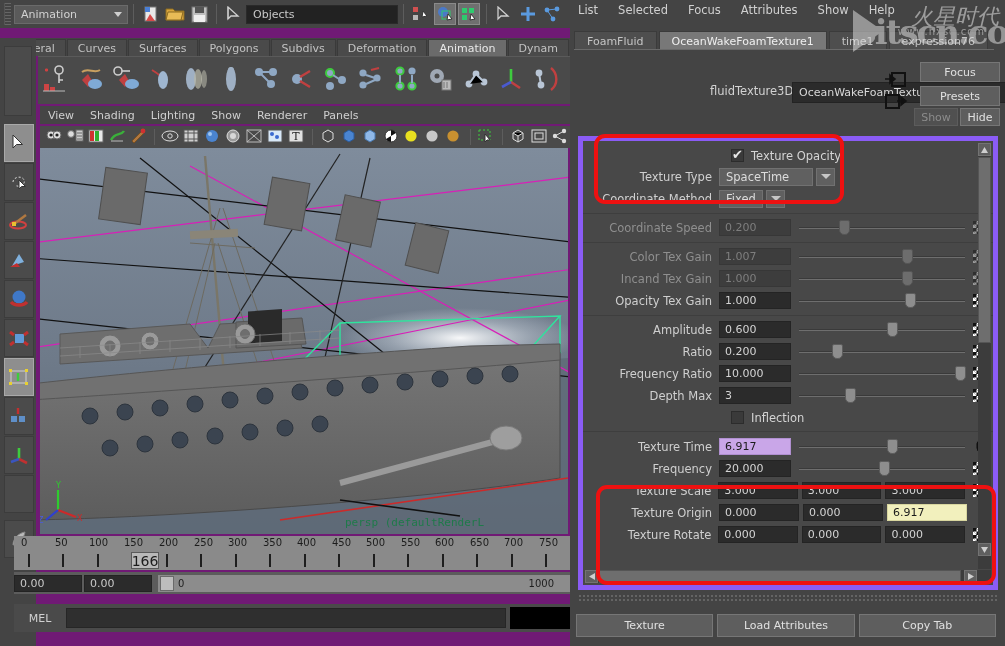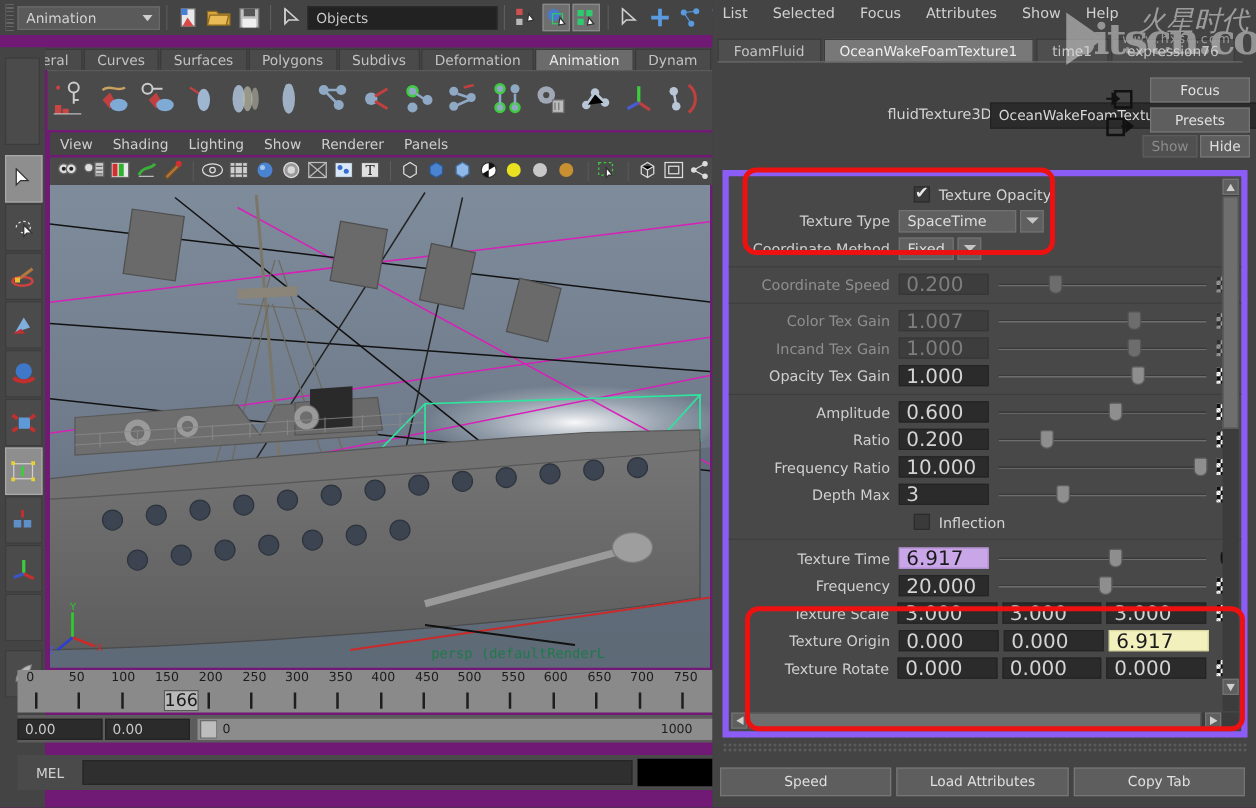--- a/index.html
+++ b/index.html
@@ -114,21 +114,21 @@
 
   
   .aebody { position: absolute; left: 578px; top: 136px; width: 420px; height: 454px;
             background: #484848; border: 5px solid #8b5cf6; }
   .attrsection { border-bottom: 1px solid #3e3e3e; }
   .arow { display: flex; align-items: center; height: 21px; margin-bottom: 1px; }
   .alabel { width: 136px; text-align: right; padding-right: 7px; color: #cfcfcf;
             font-size: 11.5px; white-space: nowrap; }
   .alabel.dim { color: #8f8f8f; }
   .afield { width: 72px; height: 17px; background: #2b2b2b; border: 1px solid #242424;
-            color: #d4d4d4; padding-left: 5px; display: flex; align-items: center; font-size:16px;}
+            color: #d4d4d4; padding-left: 5px; display: flex; align-items: center; font-size:11px;}
   .afield.dim { color: #7e7e7e; background:#3d3d3d; border-color:#373737;}
   .afield.purple { background: #c9a6e8; color: #1b1b1b; border-color:#b08fd0;}
   .afield.yellow { background: #f2f0bd; color: #1b1b1b; border-color:#d8d69f;}
   .slider { flex: 1; height: 17px; position: relative; margin: 0 8px; display:flex;align-items:center;}
   .sline { position: absolute; left: 0; right: 0; top: 8px; height: 2px;
            background: linear-gradient(to bottom,#3a3a3a 0 1px,#6e6e6e 1px 2px); }
   .shandle { position: absolute; width: 11px; height: 15px; background: #8e8e8e;
              border: 1px solid #5d5d5d; border-radius: 2px 2px 5px 5px; top: 1px; }
   .shandle.dim { background: #6d6d6d; border-color:#555; }
   .checker { width: 14px; height: 13px; flex:0 0 auto; margin-right: 6px;
@@ -1046,21 +1046,21 @@
           </svg>
       </div>
     </div>
   </div>
 
   <div class="redbox" style="left:594px;top:134px;width:250px;height:70px"></div>
   <div class="redbox" style="left:596px;top:485px;width:400px;height:100px"></div>
 
   <div class="dragdots"></div>
   <div class="aefoot">
-    <div class="btn">Speed</div>
+    <div class="btn">Texture</div>
     <div class="btn">Load Attributes</div>
     <div class="btn">Copy Tab</div>
   </div>
 
   <div class="wm">
     <svg width="300" height="60" viewBox="0 0 300 60" style="position:absolute;left:0;top:0">
       <polygon points="148,10 148,52 178,31" fill="#f2f2f2" opacity=".85"></polygon>
     </svg>
     <span class="big" style="left:148px;top:12px;font-size:34px">bitscn.com</span>
     <span class="logo">火星时代</span>

